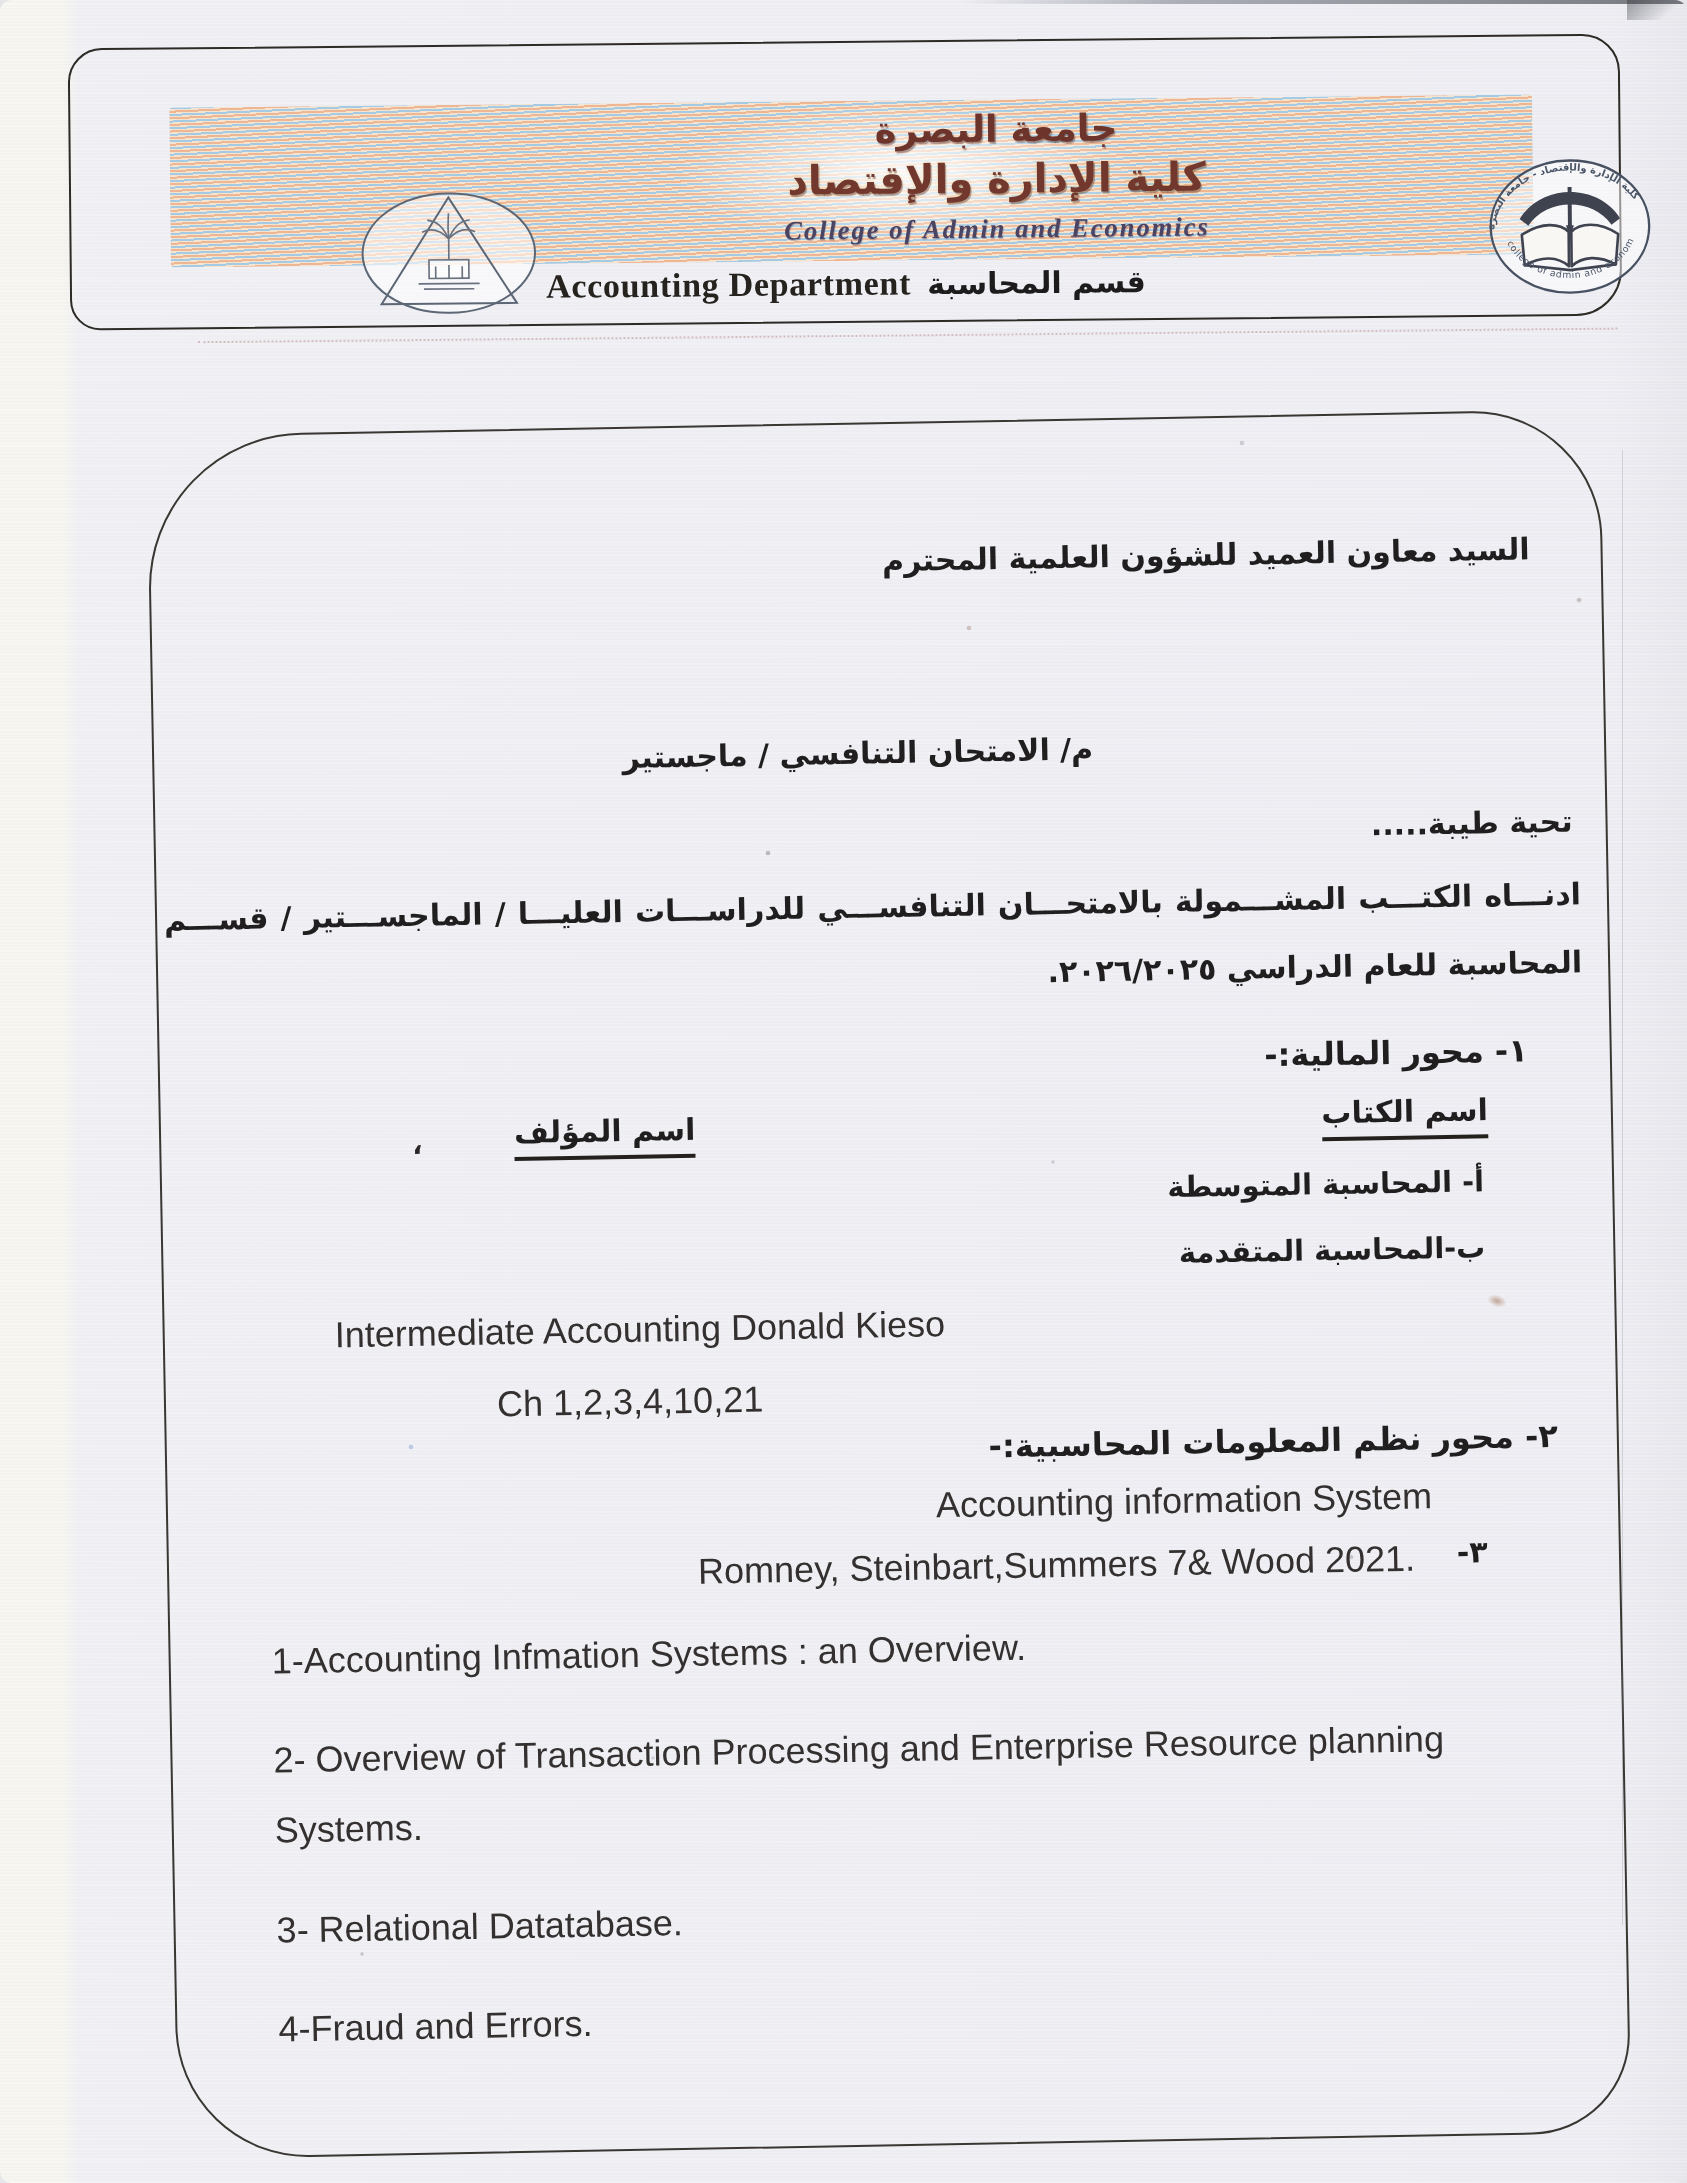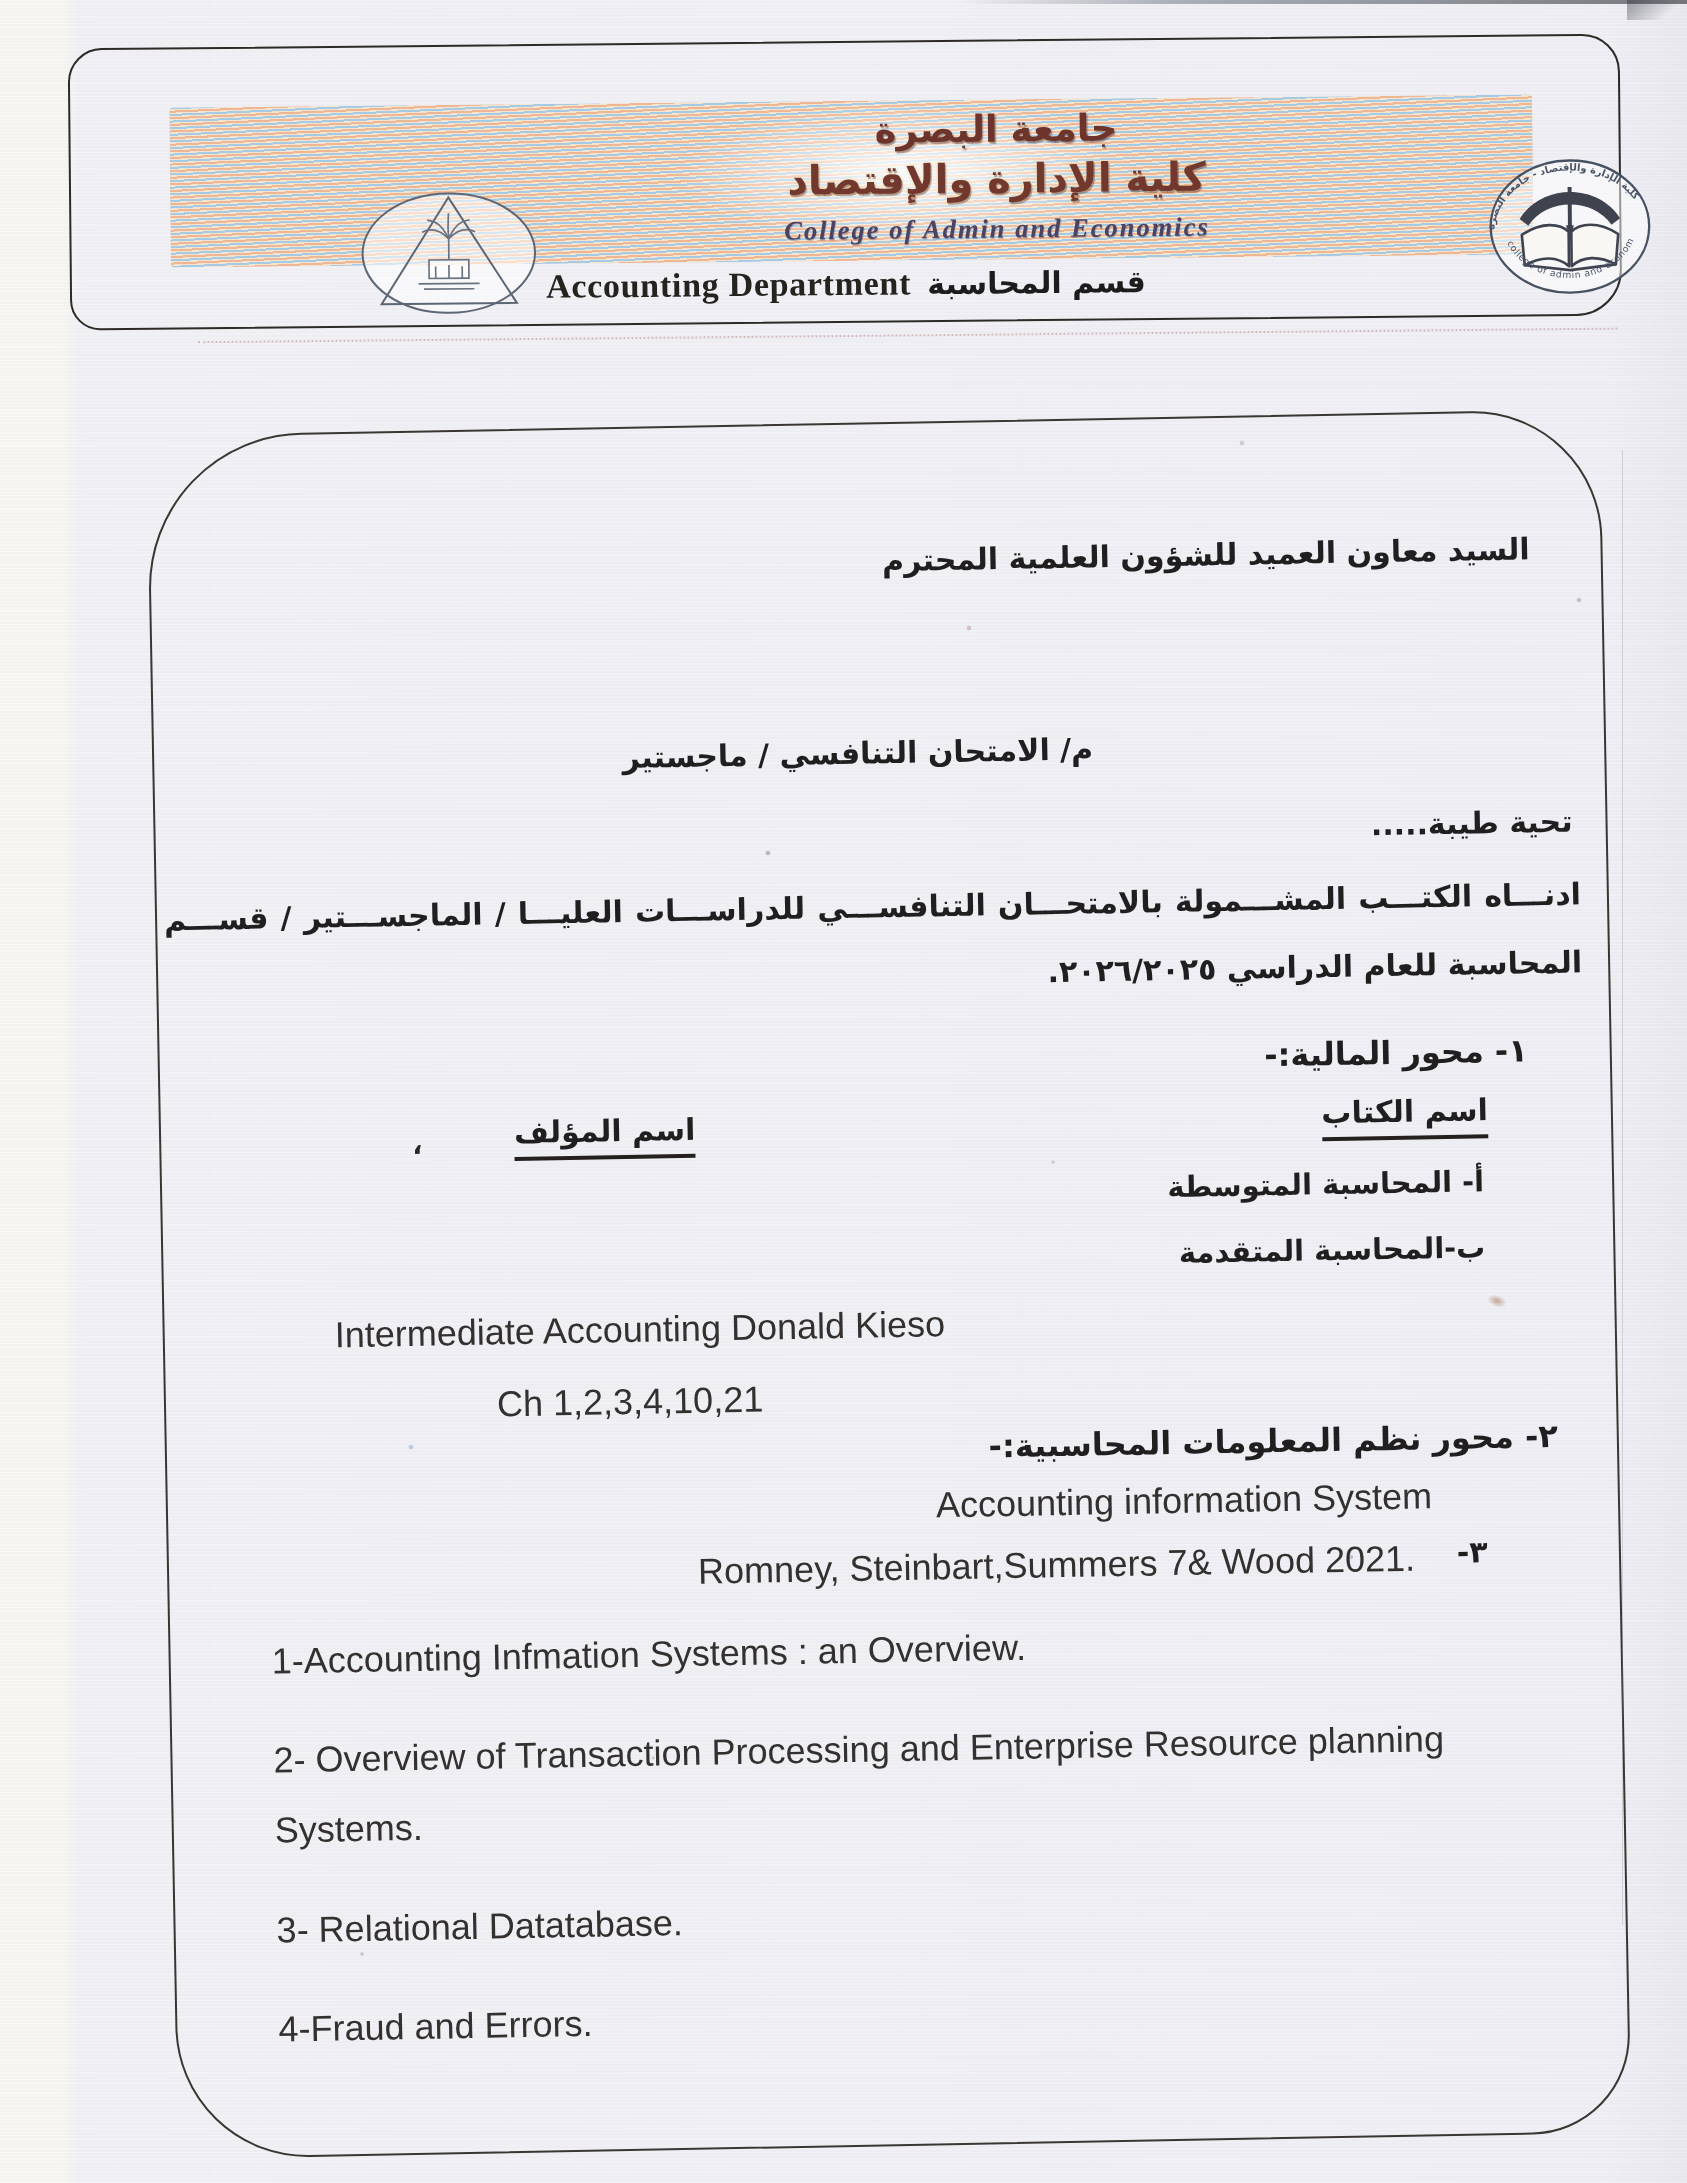--- a/index.html
+++ b/index.html
@@ -1,19 +1,19 @@
 <!DOCTYPE html>
 <html lang="ar" style="font-size:10.6px"><head>
 <meta charset="utf-8">
 <style>
   html,body{margin:0;padding:0;background:#e6e6ea;}
   .page{
     position:relative;width:1687px;height:2183px;overflow:hidden;
     background:linear-gradient(90deg,#f8f7f1 0px,#f8f7f1 61px,#f1f1f5 79px,#efeff4 1608px,#e9e9ee 1687px);
-    font-family:"DejaVu Sans",sans-serif;color:#1f1d1e;
+    font-family:"DejaVu Sans",sans-serif;color:#1f1d1e;border-radius:12px;
   }
   .page::before{
     content:'';position:absolute;inset:0;pointer-events:none;
     background:repeating-linear-gradient(180deg,rgba(255,255,255,.05) 0 1.3px,rgba(140,150,170,.035) 1.3px 3.3px);
   }
   
   .header-rot{position:absolute;inset:0;transform:rotate(-.55deg);transform-origin:844px 185px;}
   .header-box{
     position:absolute;left:69px;top:41px;width:1548px;height:278px;
     border:2px solid #2e2a26;border-radius:34px 38px 46px 30px;

